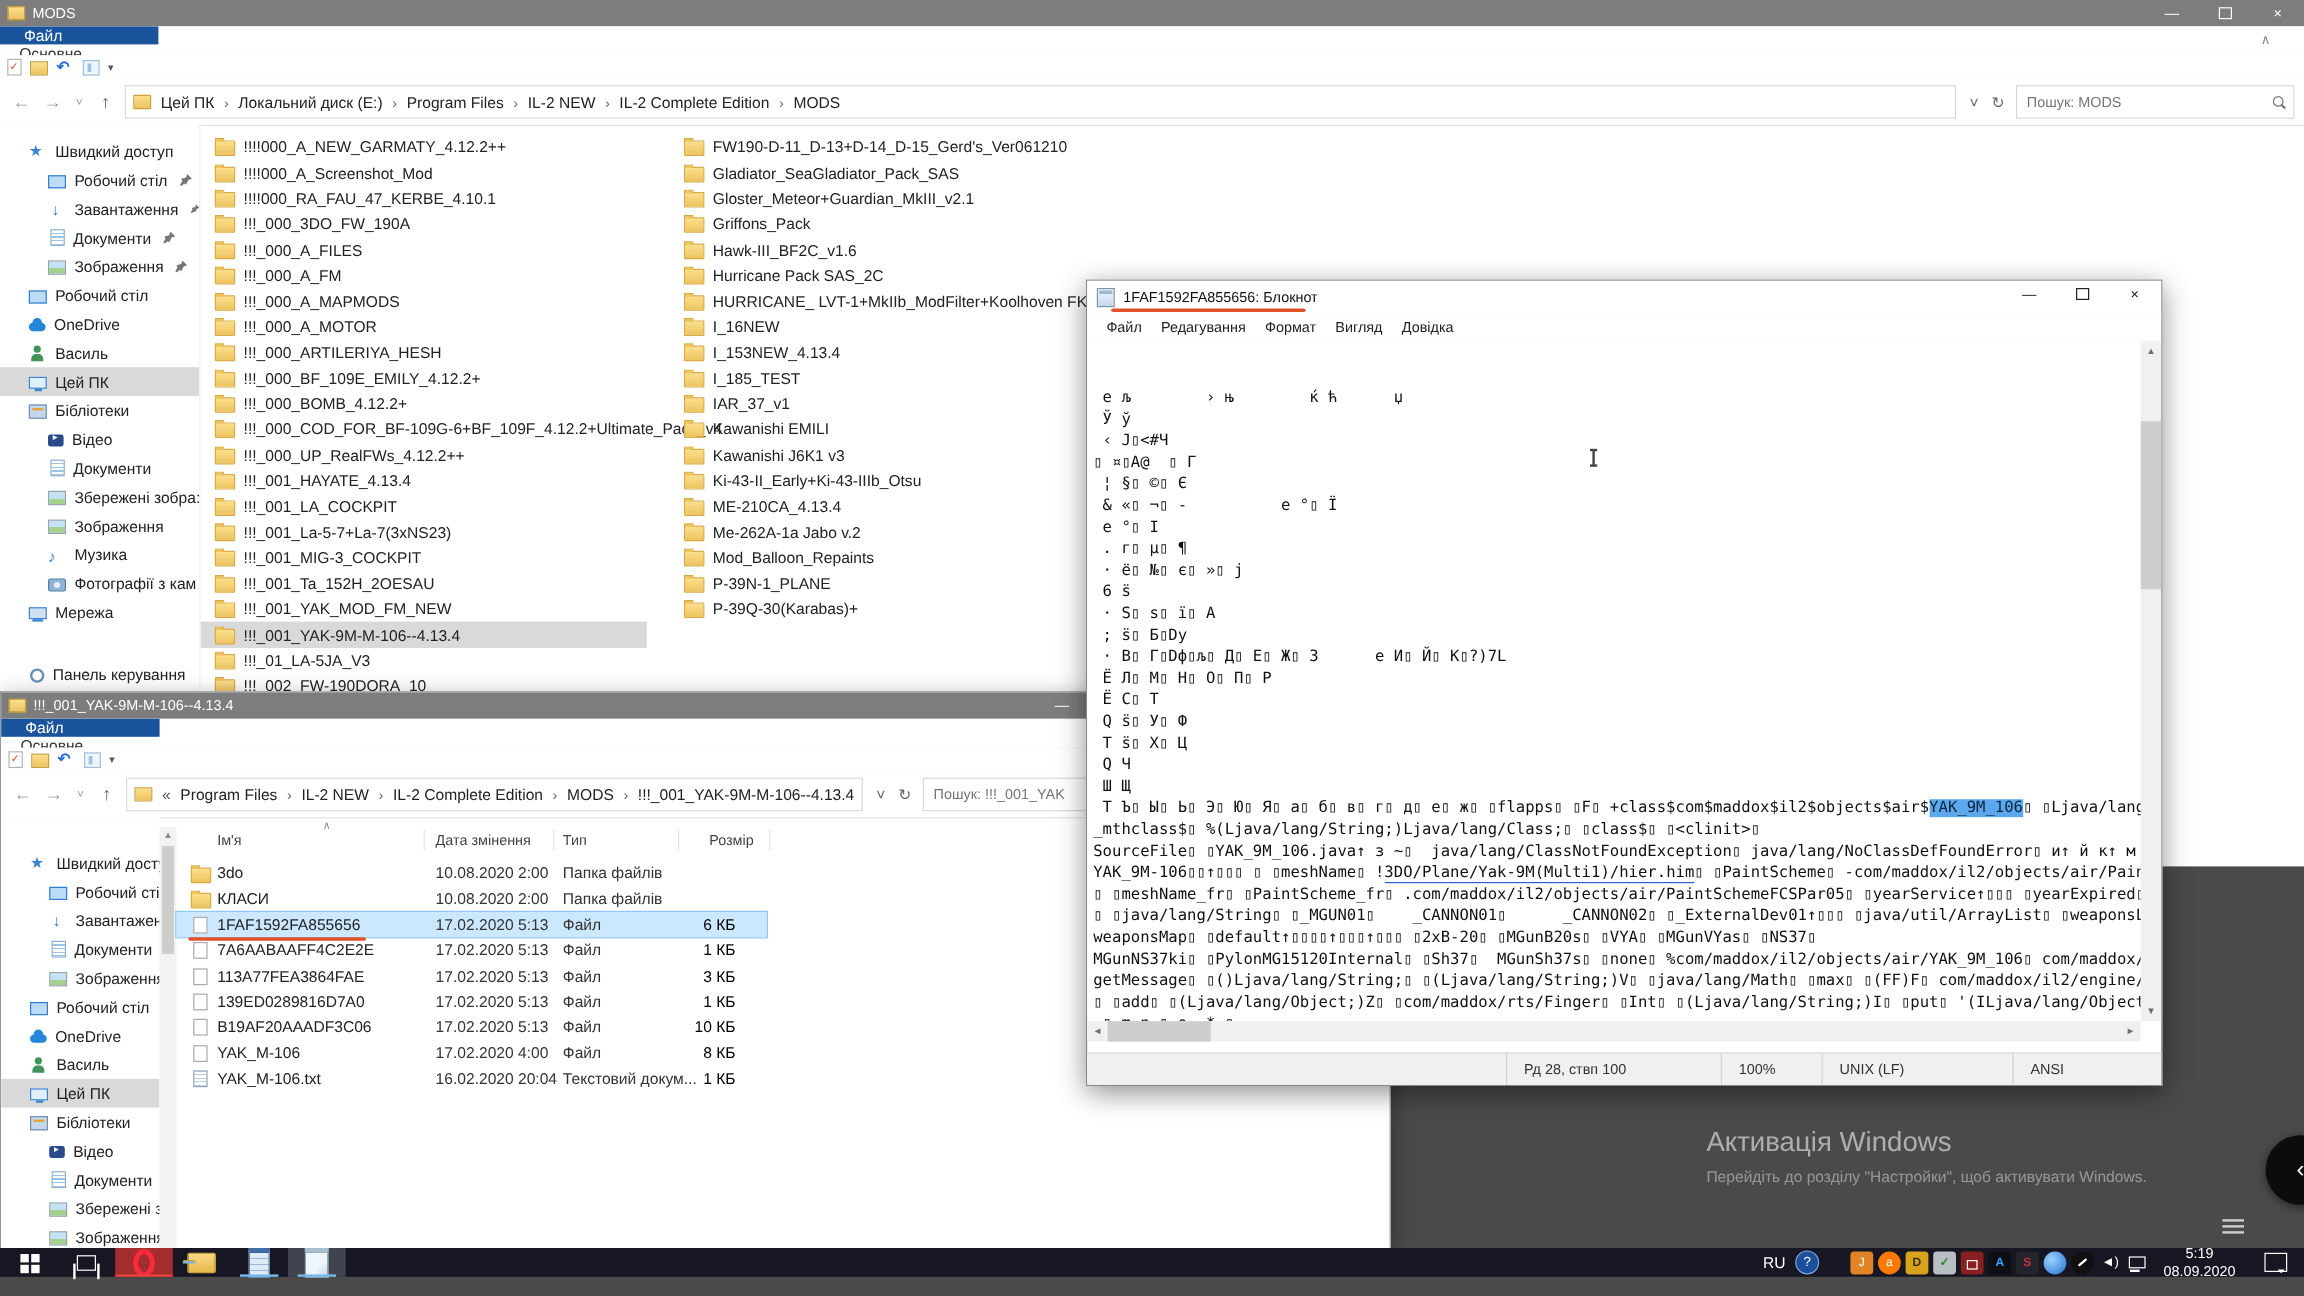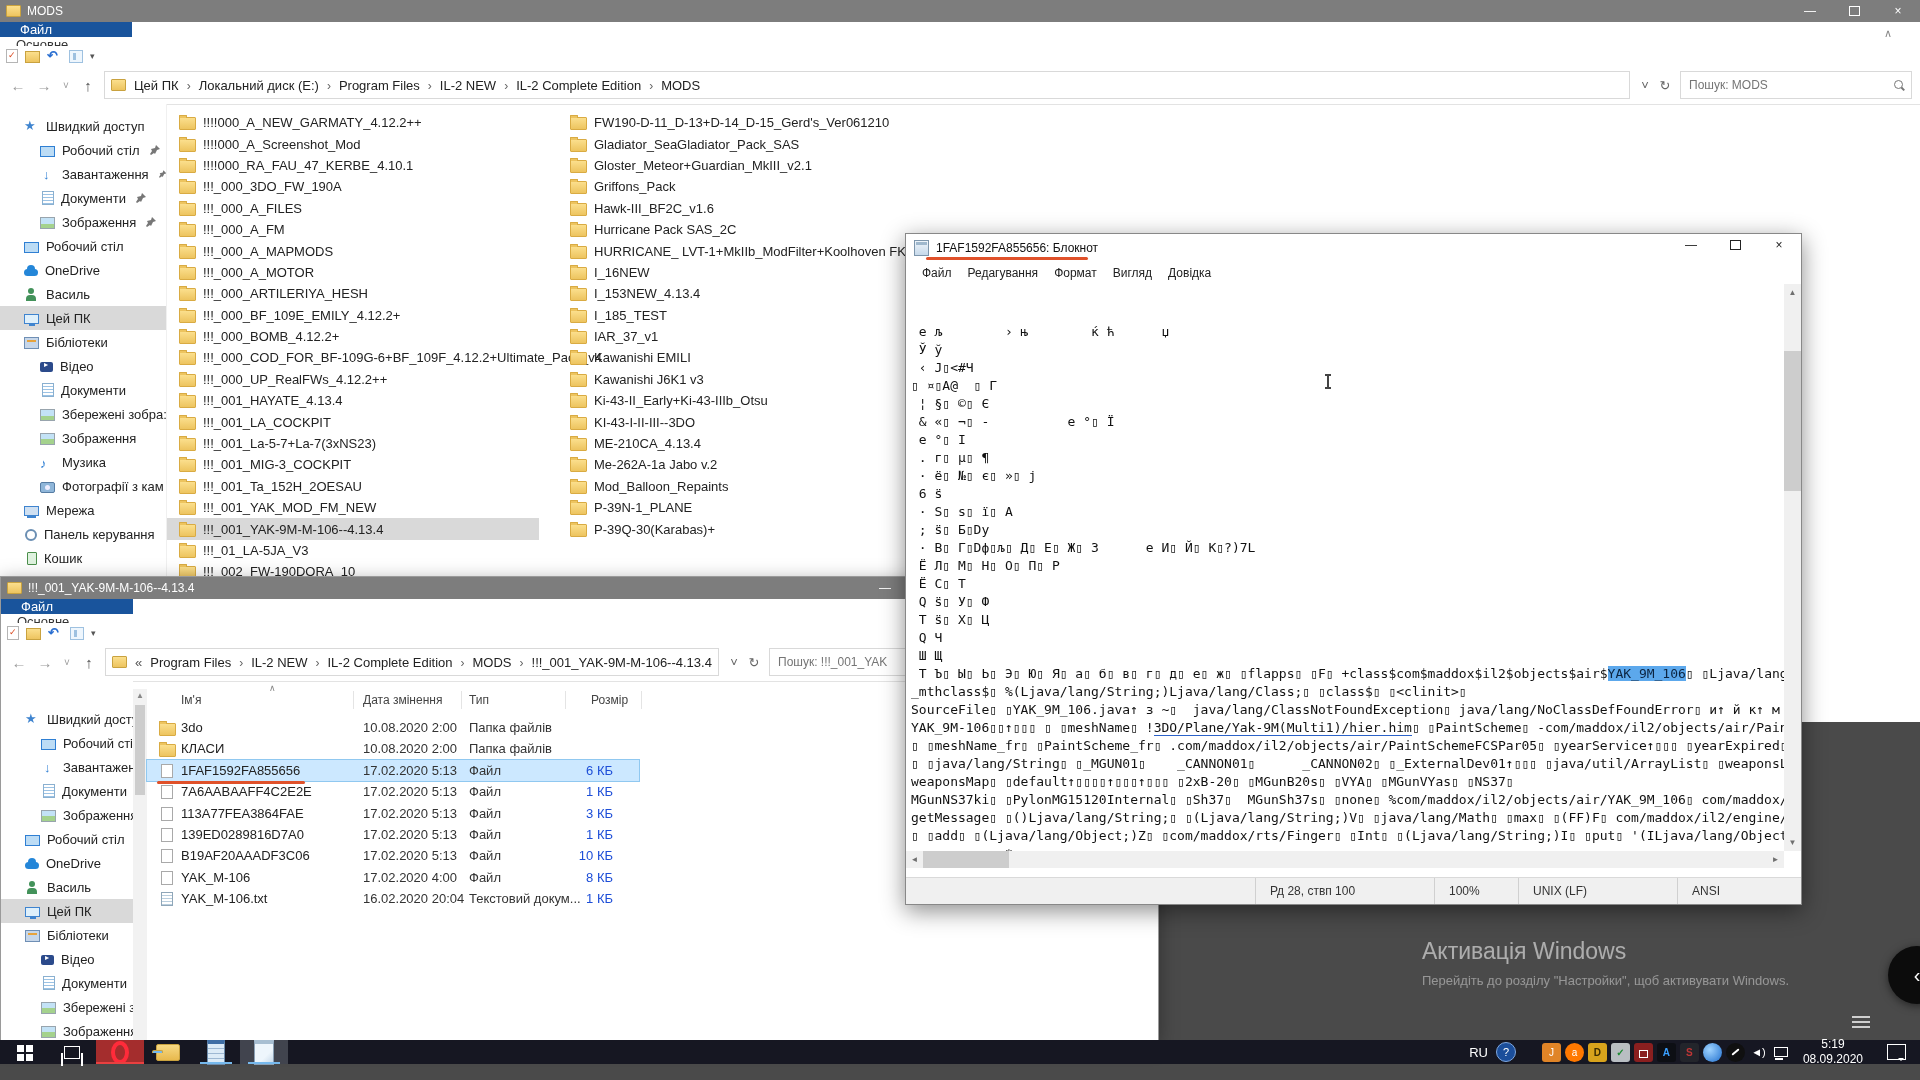--- a/index.html
+++ b/index.html
@@ -93,21 +93,21 @@
   .fitem .flabel{margin-left:7px;}
   .fitem.sel{background:#d9d9d9;}
   
   .hdr{position:absolute;height:22px;color:#444;font-size:12px;}
   .hdrline{position:absolute;top:0;width:1px;height:18px;background:#e4e4e4;}
   .frow{position:relative;height:21.4px;width:492px;}
   .frow .ic{position:absolute;left:12px;top:4px;}
   .frow .fname{position:absolute;left:34px;top:3px;width:178px;white-space:nowrap;overflow:hidden;}
   .frow .fdate{position:absolute;left:216px;top:3px;color:#333;}
   .frow .ftype{position:absolute;left:322px;top:3px;color:#333;white-space:nowrap;}
-  .frow .fsize{position:absolute;left:380px;top:3px;width:86px;text-align:right;color:#1d4ed8;}
+  .frow .fsize{position:absolute;left:380px;top:3px;width:86px;text-align:right;color:#000000;}
   .frow.sel{background:#cce8ff;outline:1px solid #90c8f0;}
   .frow.marked::after{content:"";position:absolute;left:10px;top:21px;width:148px;height:3px;background:#e0512a;border-radius:2px;}
   
   #notepad{left:905px;top:233px;width:895px;height:670px;border:1px solid #888;box-shadow:0 6px 22px rgba(0,0,0,.45);background:#fff;}
   #notepad .ntitle{position:absolute;left:0;right:0;top:0;height:28px;background:#fff;display:flex;align-items:center;
     padding-left:8px;border-bottom:1px solid #f2f2f2;}
   .np-ic{width:13px;height:14px;background:linear-gradient(#eef5fb,#c7d9ea);border:1px solid #7d96ac;margin-right:7px;flex:none;position:relative;}
   .np-ic::before{content:"";position:absolute;left:1px;right:1px;top:1px;height:3px;background:#9fb8cd;}
   .ntitle-text{font-size:12px;color:#111;}
   .ntitle-underline{position:absolute;left:20px;top:23px;width:162px;height:3px;background:#e0512a;border-radius:2px;}
@@ -334,21 +334,21 @@
         <div class="srow" style="padding-left: 40px;">
         <span class="ic ic-camera"></span>
         <span class="slabel">Фотографії з кам</span>
 
       </div>
         <div class="srow" style="padding-left: 24px;">
         <span class="ic ic-net"></span>
         <span class="slabel">Мережа</span>
 
       </div>
-        <div class="srow" style="padding-left: 24px;">
+        <div class="srow" style="padding-left: 24px; margin-top: 28px;">
         <span class="ic ic-panel"></span>
         <span class="slabel">Панель керування</span>
 
       </div>
         <div class="srow" style="">
         <span class="ic ic-bin"></span>
         <span class="slabel">Кошик</span>
 
       </div>
       </div>
@@ -495,24 +495,20 @@
         <span class="ic ic-folder"></span>
         <span class="flabel">Kawanishi EMILI</span>
       </div>
         <div class="fitem">
         <span class="ic ic-folder"></span>
         <span class="flabel">Kawanishi J6K1 v3</span>
       </div>
         <div class="fitem">
         <span class="ic ic-folder"></span>
         <span class="flabel">Ki-43-II_Early+Ki-43-IIIb_Otsu</span>
-      </div>
-        <div class="fitem">
-        <span class="ic ic-folder"></span>
-        <span class="flabel">KI-43-I-II-III--3DO</span>
       </div>
         <div class="fitem">
         <span class="ic ic-folder"></span>
         <span class="flabel">ME-210CA_4.13.4</span>
       </div>
         <div class="fitem">
         <span class="ic ic-folder"></span>
         <span class="flabel">Me-262A-1a Jabo v.2</span>
       </div>
         <div class="fitem">

